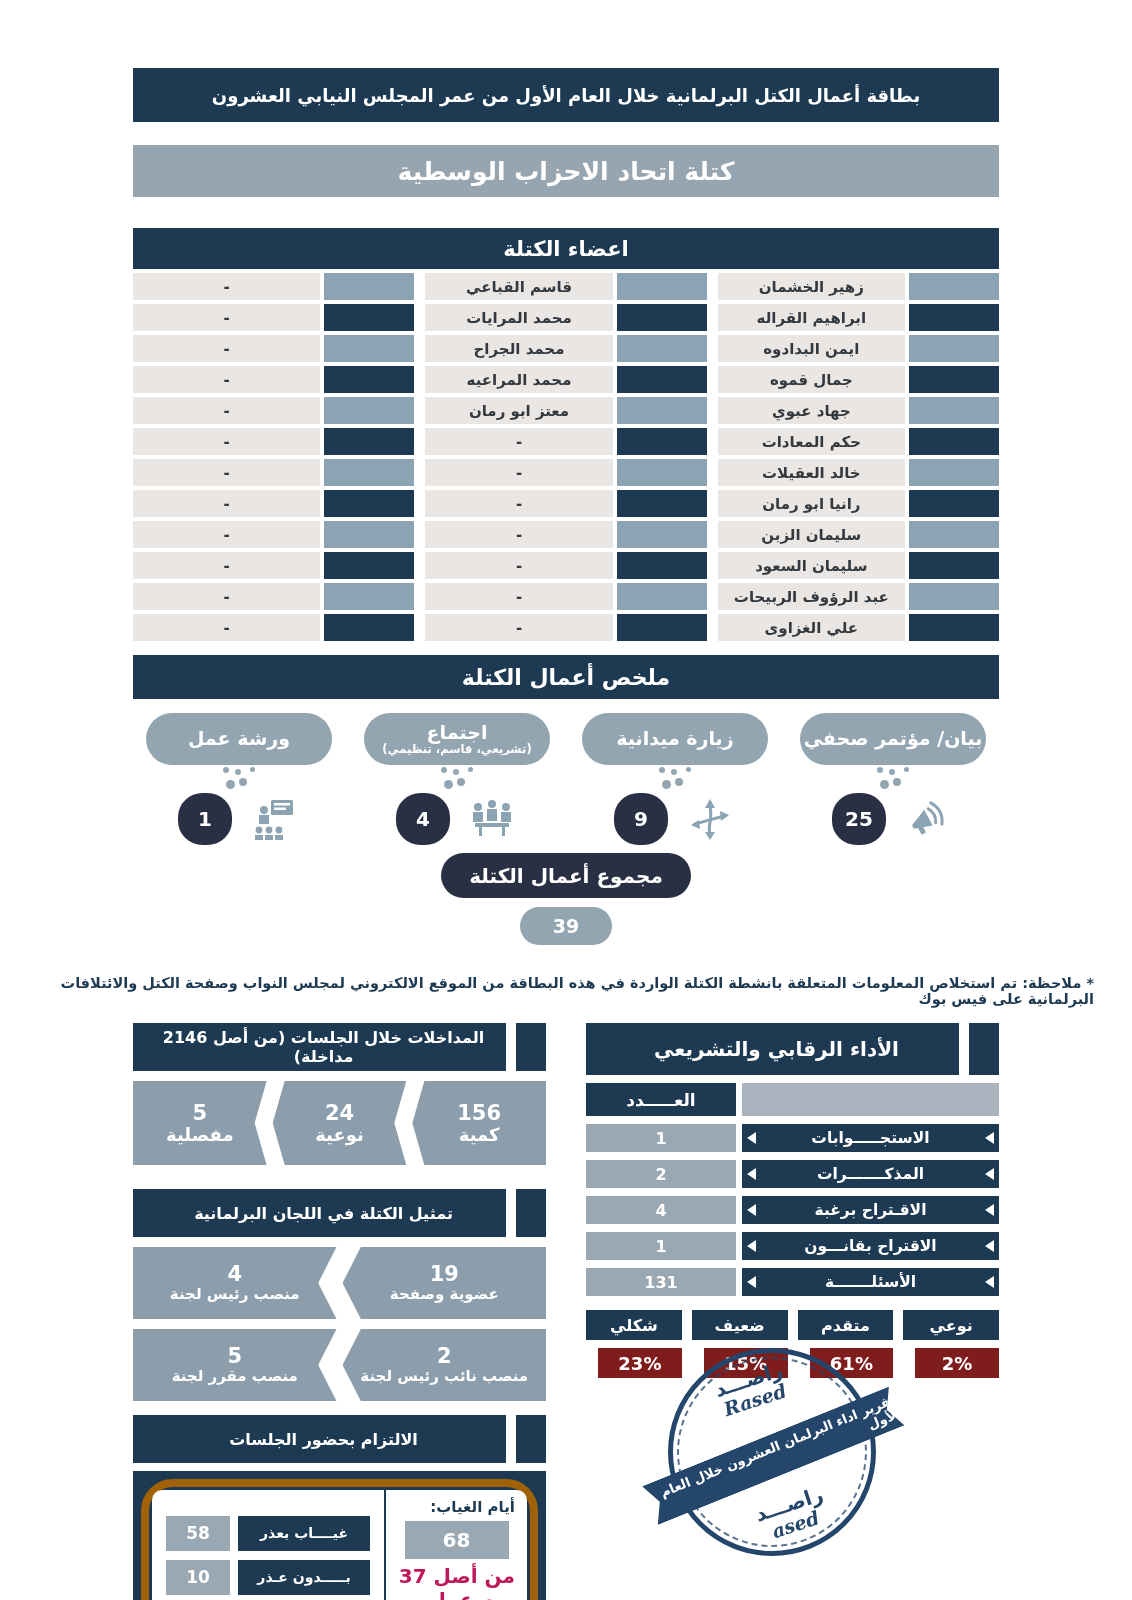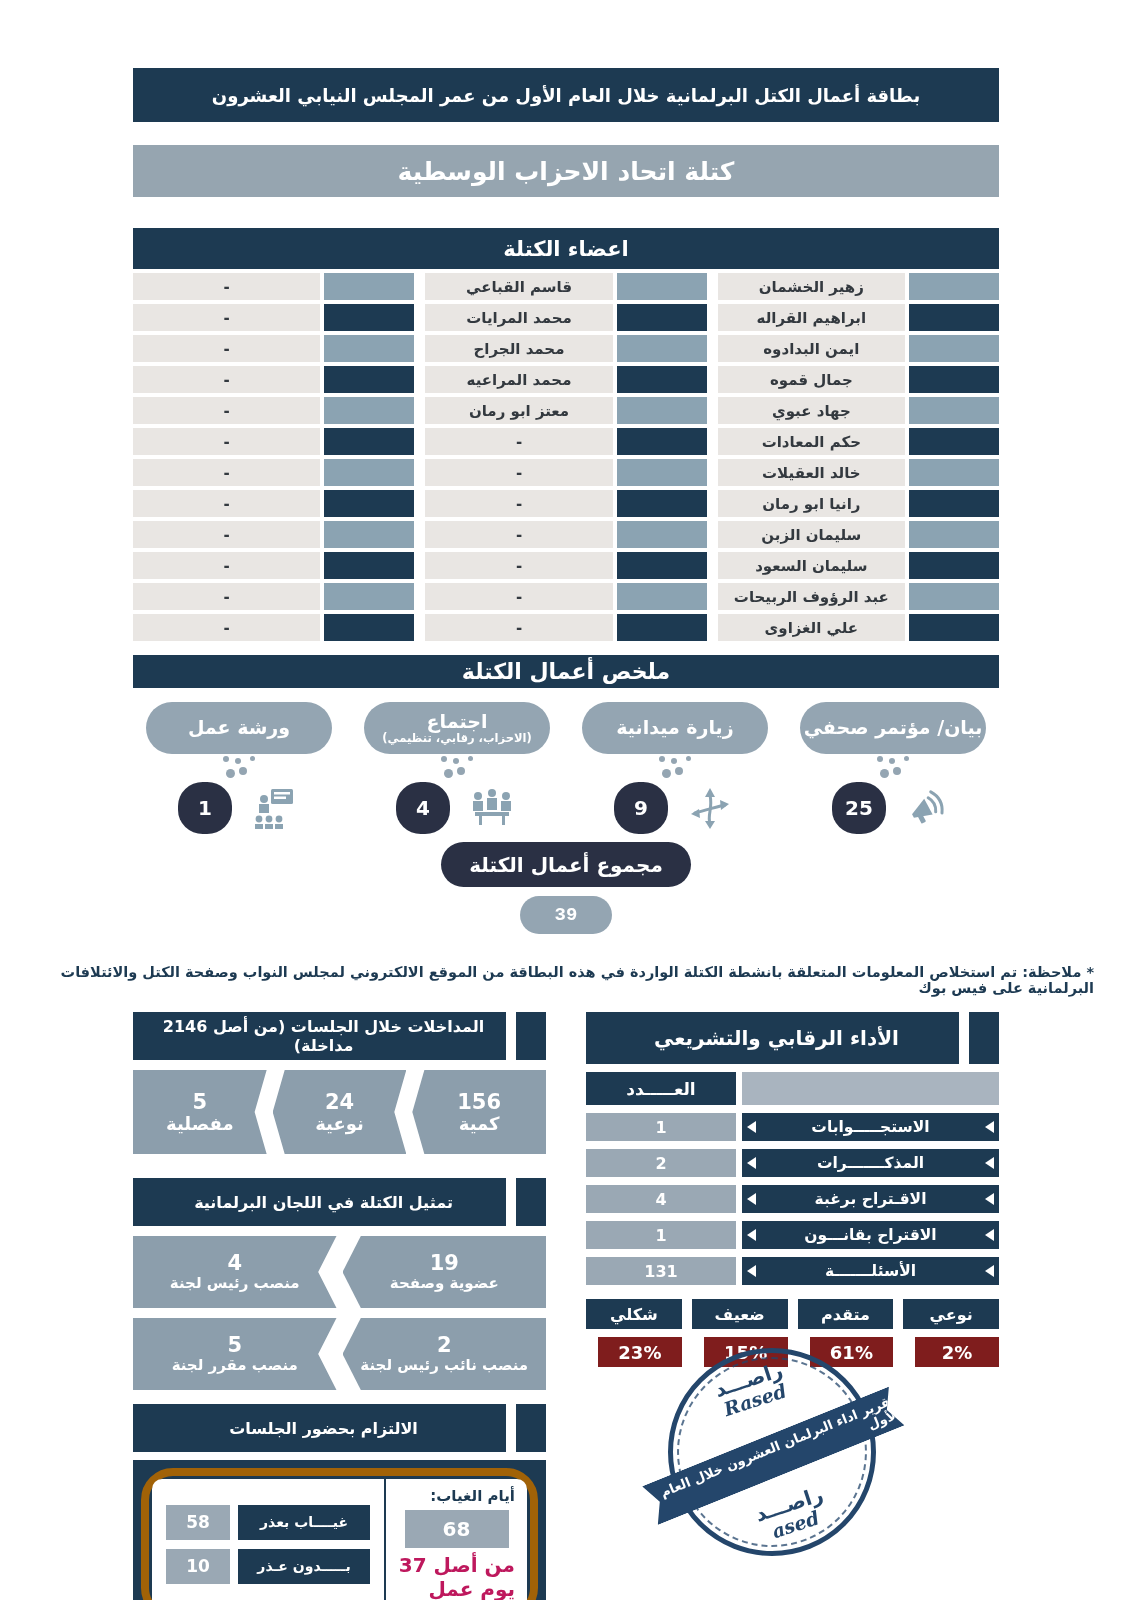--- a/index.html
+++ b/index.html
@@ -6,21 +6,21 @@
   body{font-family:"DejaVu Sans","Liberation Sans",sans-serif;}
   #page{position:relative;width:1132px;height:1600px;background:#ffffff;overflow:hidden;direction:rtl;}
   .col{width:866px;margin:0 auto;}
   
   .bar{display:flex;align-items:center;justify-content:center;text-align:center;color:#fff;font-weight:bold;}
   .bar.navy{background:#1d3a52;}
   .bar.slate{background:#96a5b0;}
   .title-bar{height:54px;font-size:18px;margin-top:68px;}
   .bloc-bar{height:52px;font-size:25px;margin-top:23px;}
   .members-bar{height:41px;font-size:21px;margin-top:31px;}
-  .summary-bar{height:33px;font-size:22px;margin-top:14px;}
+  .summary-bar{height:44px;font-size:22px;margin-top:14px;}
   
   .mrows{margin-top:4px;}
   .mrow{display:flex;gap:11px;margin-bottom:4px;}
   .mgroup{flex:1;display:flex;gap:4px;}
   .mbox{width:90px;height:27px;}
   .row-light .mbox{background:#8ba3b2;}
   .row-dark .mbox{background:#1d3a52;}
   .mcell{flex:1;height:27px;background:#e9e6e3;color:#33393f;font-size:15px;font-weight:bold;
          display:flex;align-items:center;justify-content:center;}
   
@@ -37,21 +37,21 @@
   .dots i:nth-child(3){width:6px;height:6px;right:40px;top:2px;}
   .dots i:nth-child(4){width:8px;height:8px;right:22px;top:13px;}
   .dots i:nth-child(5){width:9px;height:9px;right:34px;top:15px;}
   .sum-bottom{display:flex;align-items:center;gap:16px;margin-top:2px;}
   .numcircle{width:54px;height:52px;background:#2a3044;border-radius:46%;color:#fff;font-weight:bold;
              font-size:20px;display:flex;align-items:center;justify-content:center;direction:ltr;}
   .sicon{width:52px;height:52px;display:flex;align-items:center;justify-content:center;}
   .total-pill{margin:8px auto 0;width:fit-content;padding:0 28px;height:45px;background:#2a3044;border-radius:24px;
               color:#fff;font-weight:bold;font-size:20px;display:flex;align-items:center;justify-content:center;}
   .total-val{margin:9px auto 0;width:92px;height:38px;background:#94a5b2;border-radius:20px;color:#fff;
-             font-weight:bold;font-size:19px;display:flex;align-items:center;justify-content:center;direction:ltr;font-family:Liberation Mono, monospace;}
+             font-weight:bold;font-size:19px;display:flex;align-items:center;justify-content:center;direction:ltr;}
   .note{margin:30px 38px 0 38px;text-align:right;color:#1d3a52;font-weight:bold;font-size:14.5px;}
   
   .lower{display:flex;justify-content:space-between;margin-top:16px;align-items:flex-start;}
   .lcol{width:413px;} .rcol{width:413px;}
   .sec-head{display:flex;gap:10px;align-items:stretch;}
   .sec-head .sq{width:30px;background:#1d3a52;}
   .sec-head .hbar{flex:1;background:#1d3a52;color:#fff;font-weight:bold;display:flex;align-items:center;
                   justify-content:center;text-align:center;padding-left:8px;}
   .h-tall{height:52px;font-size:20px;}
   .h-med{height:48px;font-size:16px;}
@@ -345,21 +345,21 @@
               <polygon class="g" points="44,21 35,17 36,27"></polygon>
                 <polygon class="g" points="6,31 14,26 15,35"></polygon>
             </svg>
           </span>
           <span class="numcircle">9</span>
         </div>
       </div>
       <div class="sum-item">
         <div class="pill">
           <span class="main">اجتماع</span>
-          <span class="sub">(الاحزاب، رقابي، تنظيمي)</span>
+          <span class="sub">(تشريعي، قاسم، تنظيمي)</span>
         </div>
         <div class="dots">
             <i></i>
             <i></i>
             <i></i>
             <i></i>
             <i></i>
           </div>
         <div class="sum-bottom">
           <span class="sicon">

